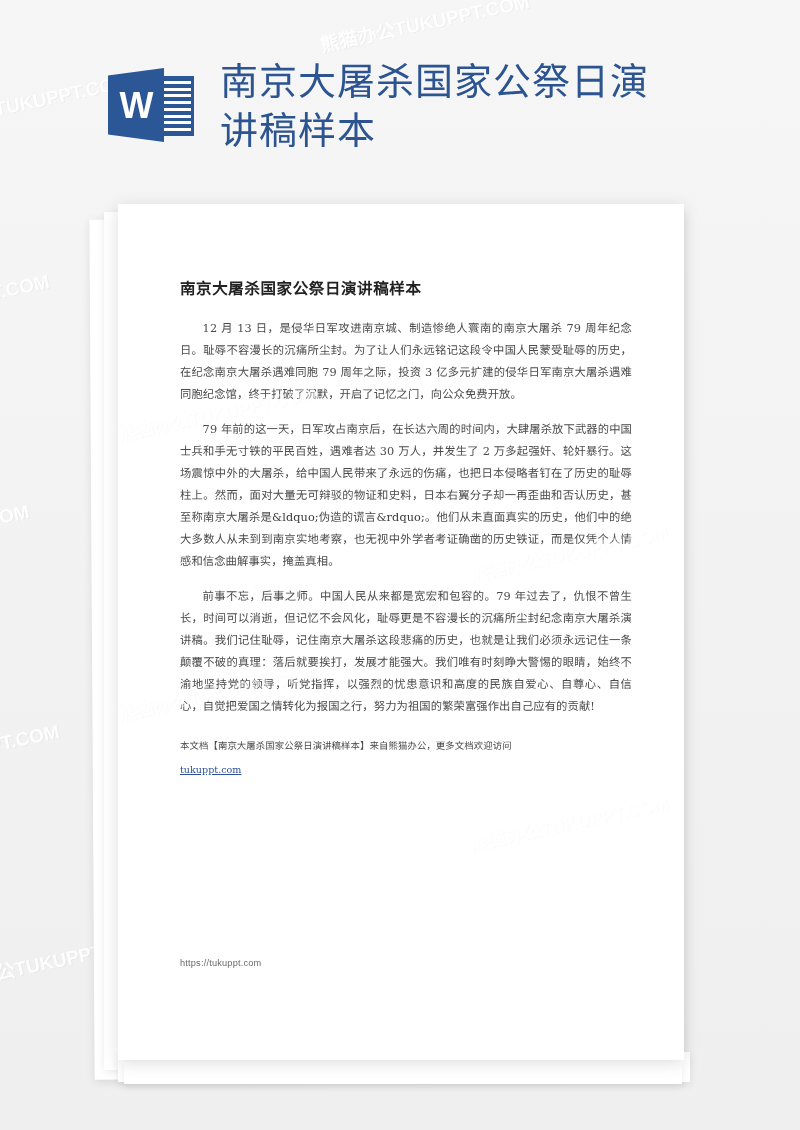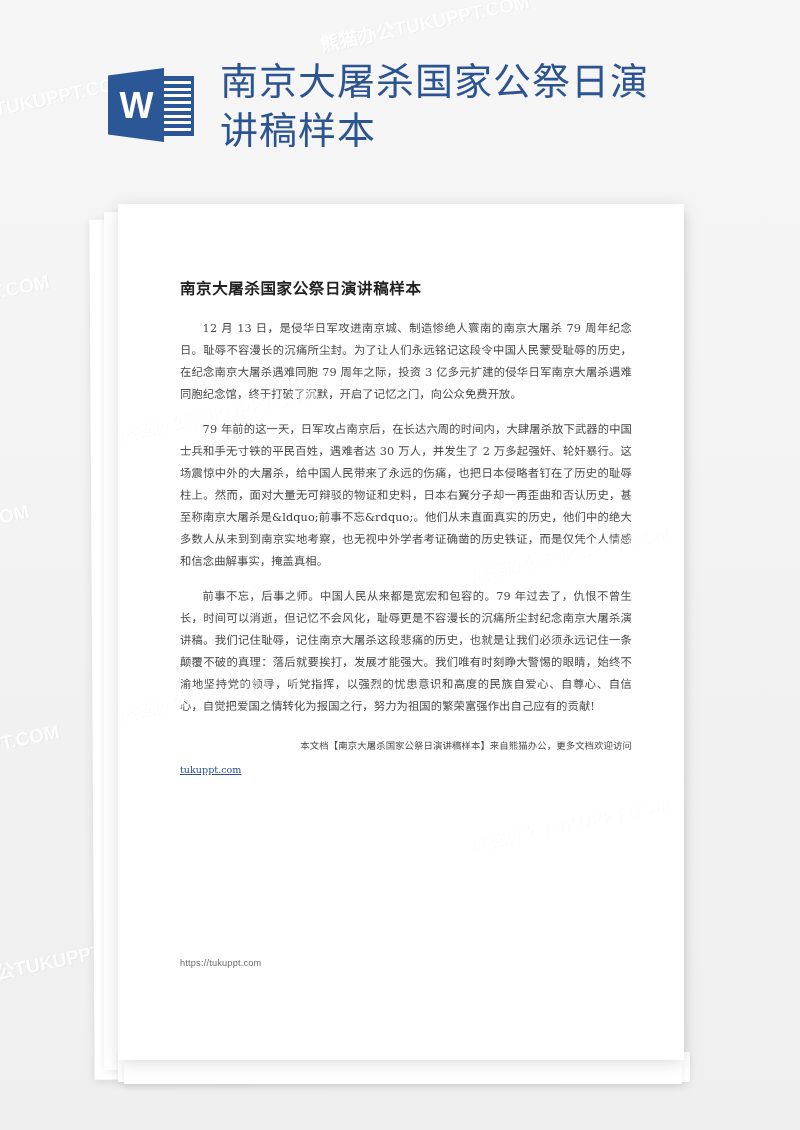--- a/index.html
+++ b/index.html
@@ -173,21 +173,20 @@
   }
   .para b { font-weight:normal; color:#3a3a3a; }
 
   .doc-footnote {
     font-size:9.4px;
     line-height:1.7;
     color:#4a4a4a;
     margin-top:20px;
     letter-spacing:.1px;
     word-break:break-all;
-    text-align:right;
   }
   .doc-link {
     display:inline-block;
     color:#2a4f9c;
     text-decoration:underline;
     font-size:9.6px;
     margin-top:10px;
     cursor:pointer;
   }
 
@@ -256,21 +255,21 @@
     <div class="sheet back3"></div>
     <div class="sheet back4"></div>
     <div class="sheet main"></div>
   </div>
 
   <div class="doc-inner">
     <div class="doc-title">南京大屠杀国家公祭日演讲稿样本</div>
 
     <p class="para">12 月 13 日，是侵华日军攻进南京城、制造惨绝人寰南的南京大屠杀 79 周年纪念日。耻辱不容漫长的沉痛所尘封。为了让人们永远铭记这段令中国人民蒙受耻辱的历史，在纪念南京大屠杀遇难同胞 79 周年之际，投资 3 亿多元扩建的侵华日军南京大屠杀遇难同胞纪念馆，终于打破了沉默，开启了记忆之门，向公众免费开放。</p>
 
-    <p class="para"><span>79 年前的这一天，日军攻占南京后，在长达六周的时间内，大肆屠杀放下武器的中国士兵和手无寸铁的平民百姓，遇难者达 30 万人，并发生了 2 万多起强奸、轮奸暴行。这场震惊中外的大屠杀，给中国人民带来了永远的伤痛，也把日本侵略者钉在了历史的耻辱柱上。然而，面对大量无可辩驳的物证和史料，日本右翼分子却一再歪曲和否认历史，甚至称南京大屠杀是</span><b>&amp;ldquo;</b><span>前事不忘</span><b>&amp;rdquo;</b><span>。他们从未直面真实的历史，他们中的绝大多数人从未到到南京实地考察，也无视中外学者考证确凿的历史铁证，而是仅凭个人情感和信念曲解事实，掩盖真相。</span></p>
+    <p class="para"><span>79 年前的这一天，日军攻占南京后，在长达六周的时间内，大肆屠杀放下武器的中国士兵和手无寸铁的平民百姓，遇难者达 30 万人，并发生了 2 万多起强奸、轮奸暴行。这场震惊中外的大屠杀，给中国人民带来了永远的伤痛，也把日本侵略者钉在了历史的耻辱柱上。然而，面对大量无可辩驳的物证和史料，日本右翼分子却一再歪曲和否认历史，甚至称南京大屠杀是</span><b>&amp;ldquo;</b><span>伪造的谎言</span><b>&amp;rdquo;</b><span>。他们从未直面真实的历史，他们中的绝大多数人从未到到南京实地考察，也无视中外学者考证确凿的历史铁证，而是仅凭个人情感和信念曲解事实，掩盖真相。</span></p>
 
     <p class="para">前事不忘，后事之师。中国人民从来都是宽宏和包容的。79 年过去了，仇恨不曾生长，时间可以消逝，但记忆不会风化，耻辱更是不容漫长的沉痛所尘封纪念南京大屠杀演讲稿。我们记住耻辱，记住南京大屠杀这段悲痛的历史，也就是让我们必须永远记住一条颠覆不破的真理：落后就要挨打，发展才能强大。我们唯有时刻睁大警惕的眼睛，始终不渝地坚持党的领导，听党指挥，以强烈的忧患意识和高度的民族自爱心、自尊心、自信心，自觉把爱国之情转化为报国之行，努力为祖国的繁荣富强作出自己应有的贡献!</p>
 
     <div class="doc-footnote">本文档【南京大屠杀国家公祭日演讲稿样本】来自熊猫办公，更多文档欢迎访问</div>
     <a class="doc-link">tukuppt.com</a>
 
     <div class="doc-url">https://tukuppt.com</div>
   </div>
 
   <div class="wm-doc" style="left:118px; top:420px; font-size:18px; transform:rotate(-12deg); opacity:.45;">熊猫办公TUKUPPT.COM</div>

